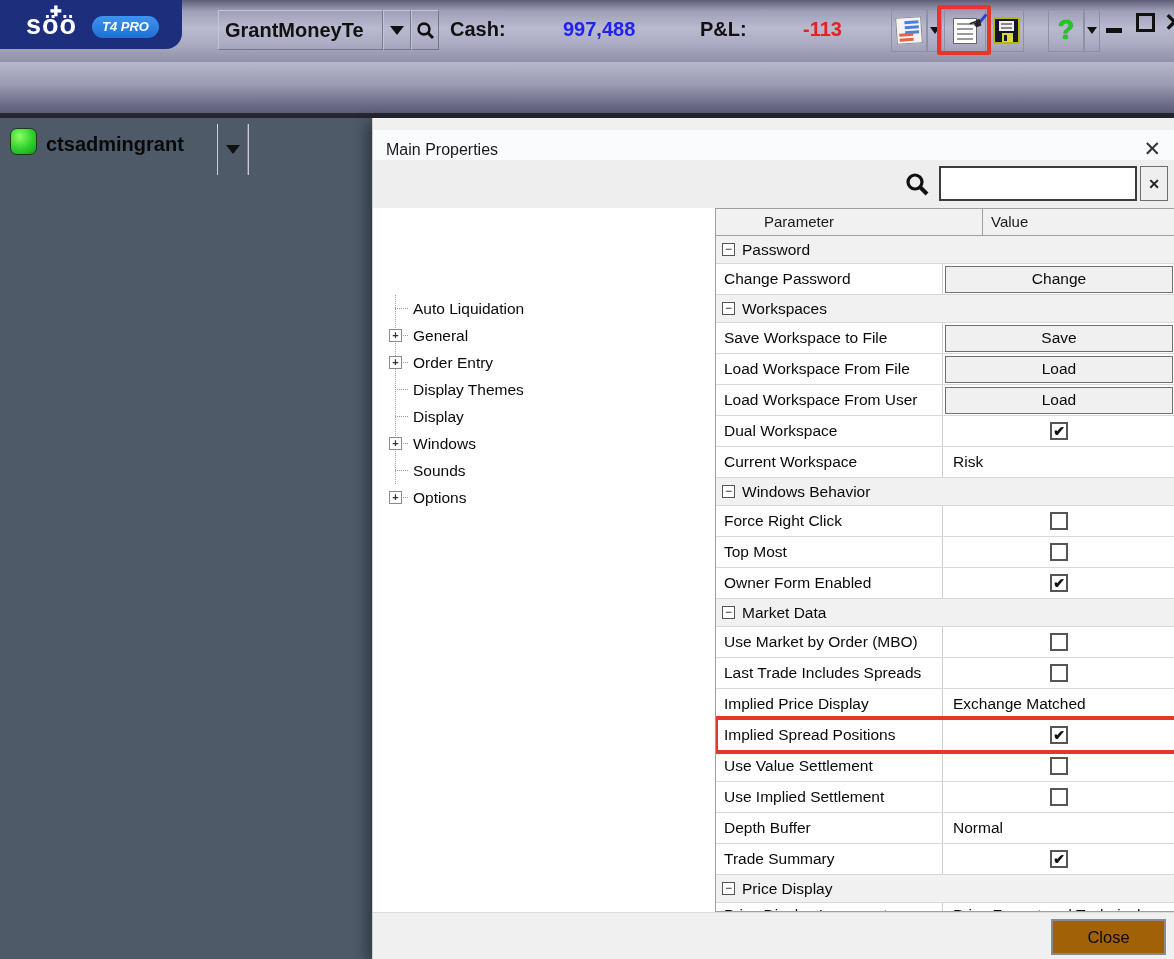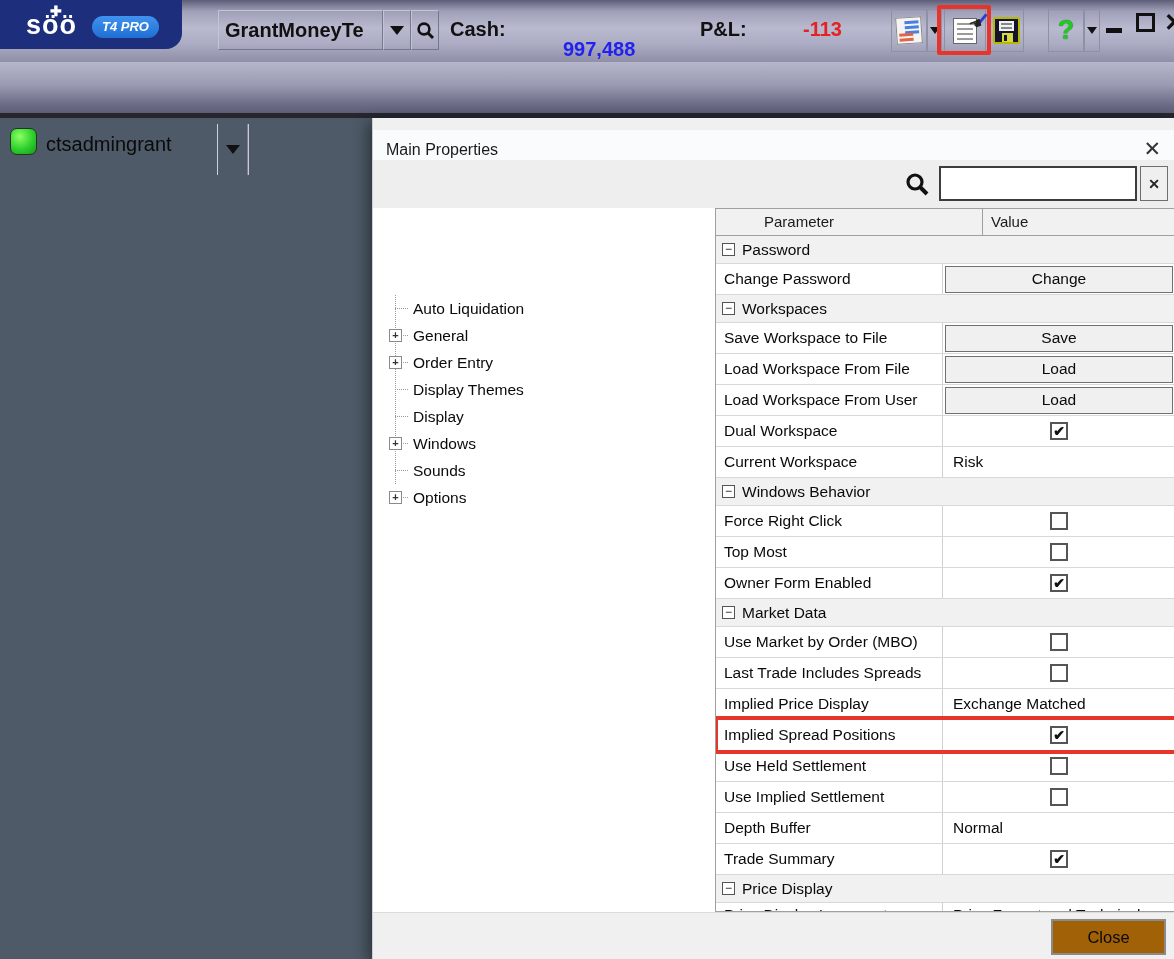--- a/index.html
+++ b/index.html
@@ -57,21 +57,21 @@
   .win-min { position:absolute; left:1106px; top:28px; width:16px; height:5px; background:#111; }
   .win-max { position:absolute; left:1136px; top:13px; width:19px; height:19px; border:3px solid #111; }
   .win-close { position:absolute; left:1164px; top:8px; font-size:25px; font-weight:bold; color:#111; }
 
   .red-box-toolbar { position:absolute; left:937px; top:5px; width:54px; height:50px;
     border:4px solid #e8352c; border-radius:2px; z-index:40; }
 
   
   .led { position:absolute; left:10px; top:66px; width:27px; height:27px; border-radius:7px;
     background:radial-gradient(circle at 35% 30%, #8bff62, #2ecf2e 55%, #18961c); border:1.5px solid #1d3a1d; }
-  .user-text { position:absolute; left:46px; top:71px; font-weight:normal; font-size:20px; color:#0a0a0a; }
+  .user-text { position:absolute; left:46px; top:71px; font-weight:bold; font-size:20px; color:#0a0a0a; }
   .user-dd-cell { position:absolute; left:217px; top:62px; width:31px; height:51px;
     border-left:1px solid #cfcfdf; border-right:1px solid #7e7e96; display:flex; align-items:center; justify-content:center; }
   .row2-sep { position:absolute; left:248px; top:62px; width:1px; height:51px; background:#c9c9da; }
 
   
   .dialog { position:absolute; left:372px; top:118px; width:802px; height:841px;
     background:#f0f0f0; box-shadow:-4px 4px 14px rgba(0,0,0,.45); border-left:1px solid #cfcfcf; }
   .dlg-titlebar { position:absolute; left:0; top:12px; width:802px; height:42px; background:#fafbfd; }
   .dlg-title { position:absolute; left:13px; top:11px; font-size:16px; color:#1a1a1a; }
   .dlg-close { position:absolute; right:14px; top:7px; font-size:21px; color:#333; cursor:default; }
@@ -150,21 +150,21 @@
     <span class="dd-arrow"></span>
   </div>
   <div class="tb-cell search-cell">
     <svg width="19" height="19" viewBox="0 0 19 19">
       <circle cx="8" cy="8" r="5.4" fill="none" stroke="#111" stroke-width="2.6"></circle>
       <line x1="12" y1="12" x2="17" y2="17" stroke="#111" stroke-width="3"></line>
     </svg>
   </div>
 
   <span class="tb-label cash-label">Cash:</span>
-  <span class="tb-label cash-value" id="cashVal" style="color: rgb(34, 34, 238); margin-top: 20px;">997,488</span>
+  <span class="tb-label cash-value" id="cashVal" style="color: rgb(34, 34, 238);">997,488</span>
   <span class="tb-label pnl-label">P&amp;L:</span>
   <span class="tb-label pnl-value" id="pnlVal" style="color: rgb(228, 34, 34);">-113</span>
 
   <div class="icon-cell report-cell">
     <span class="mini-doc">
       <i class="bl" style="top:3px"></i>
         <i class="bl" style="top:8px"></i>
         <i class="bl" style="top:13px"></i>
       <i class="rl" style="bottom:2px"></i>
         <i class="rl" style="bottom:7px"></i>
@@ -366,21 +366,21 @@
           <div class="pt-param">Implied Price Display</div>
           <div class="pt-value textval">Exchange Matched</div>
         </div>
         <div class="pt-row item hl-row">
           <div class="pt-param">Implied Spread Positions</div>
           <div class="pt-value center">
             <span class="cbx">✔</span>
           </div>
         </div>
         <div class="pt-row item">
-          <div class="pt-param">Use Held Settlement</div>
+          <div class="pt-param">Use Value Settlement</div>
           <div class="pt-value center">
             <span class="cbx"></span>
           </div>
         </div>
         <div class="pt-row item">
           <div class="pt-param">Use Implied Settlement</div>
           <div class="pt-value center">
             <span class="cbx"></span>
           </div>
         </div>

